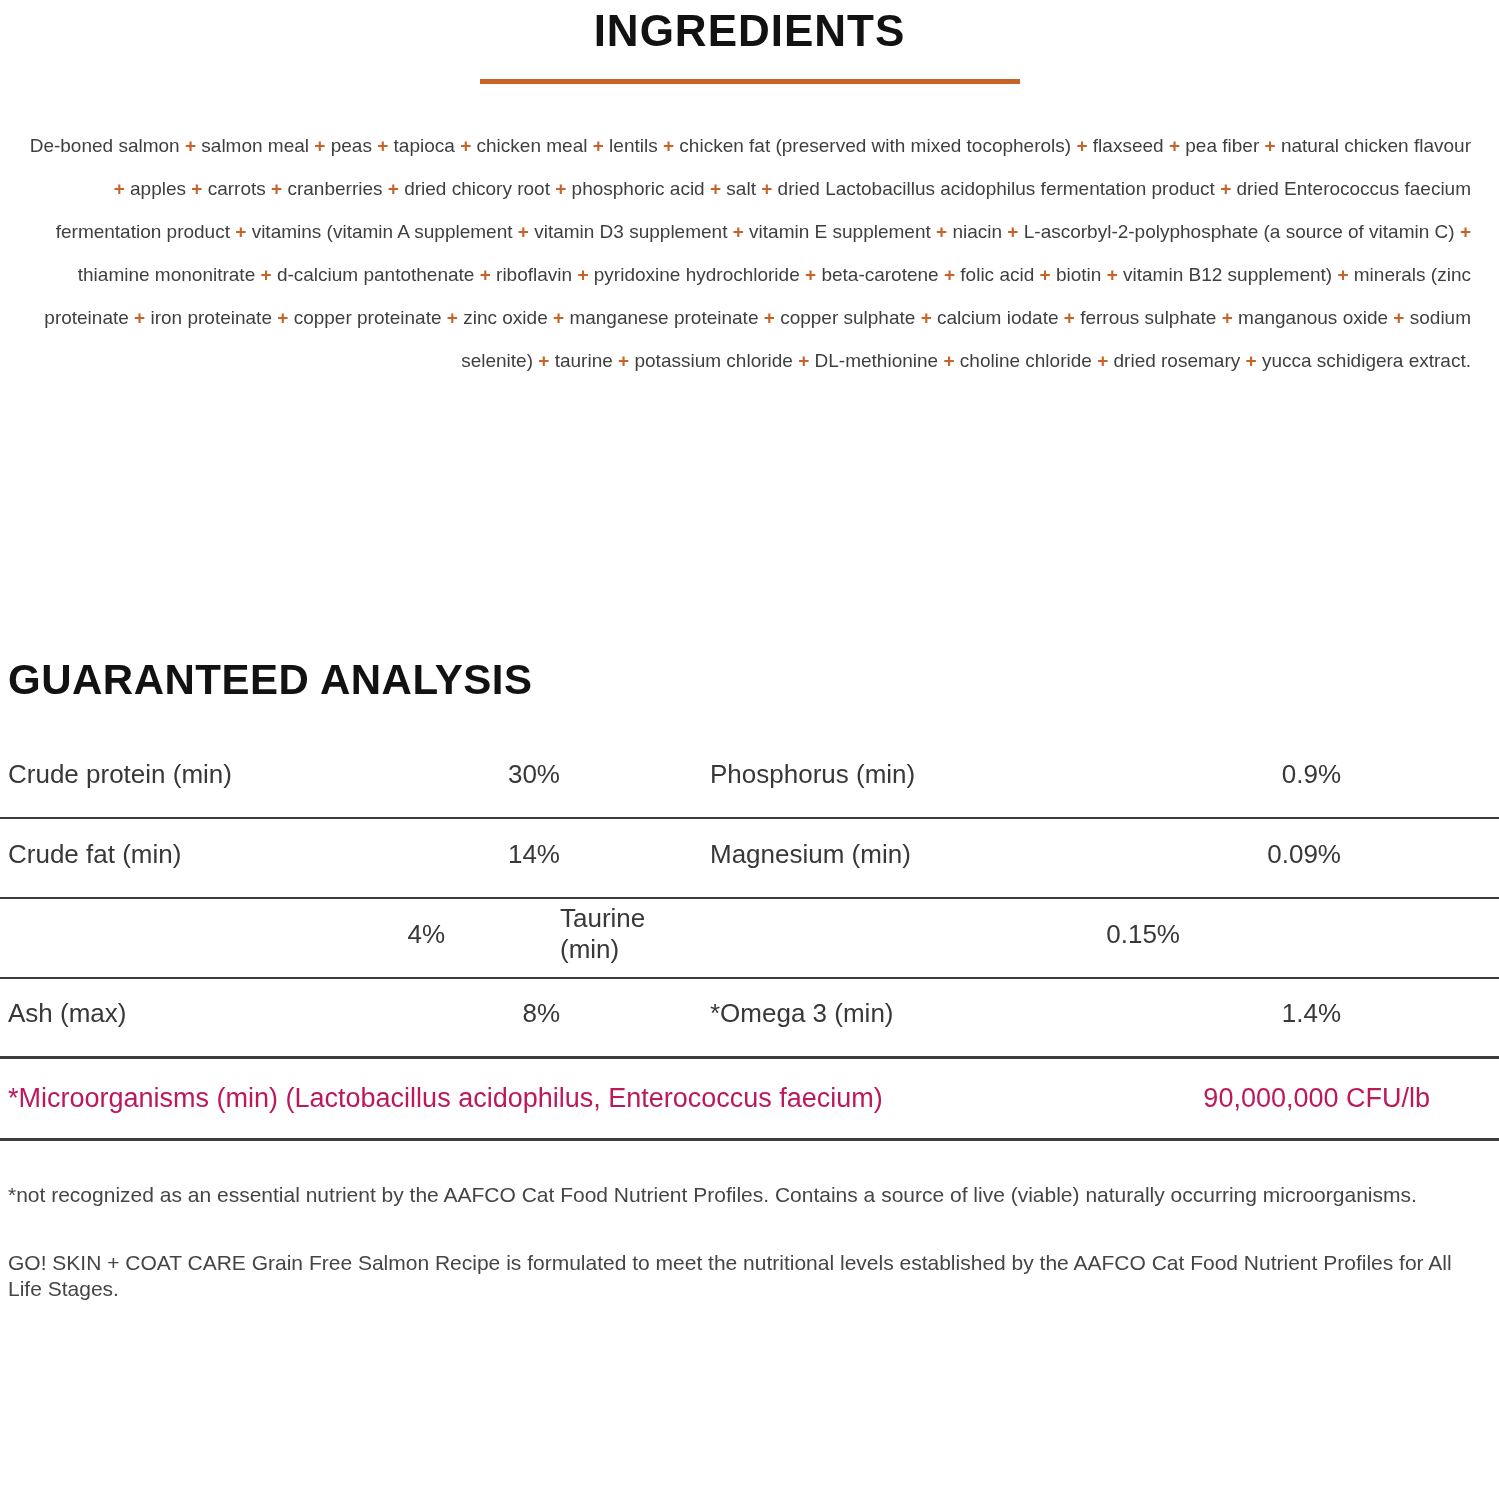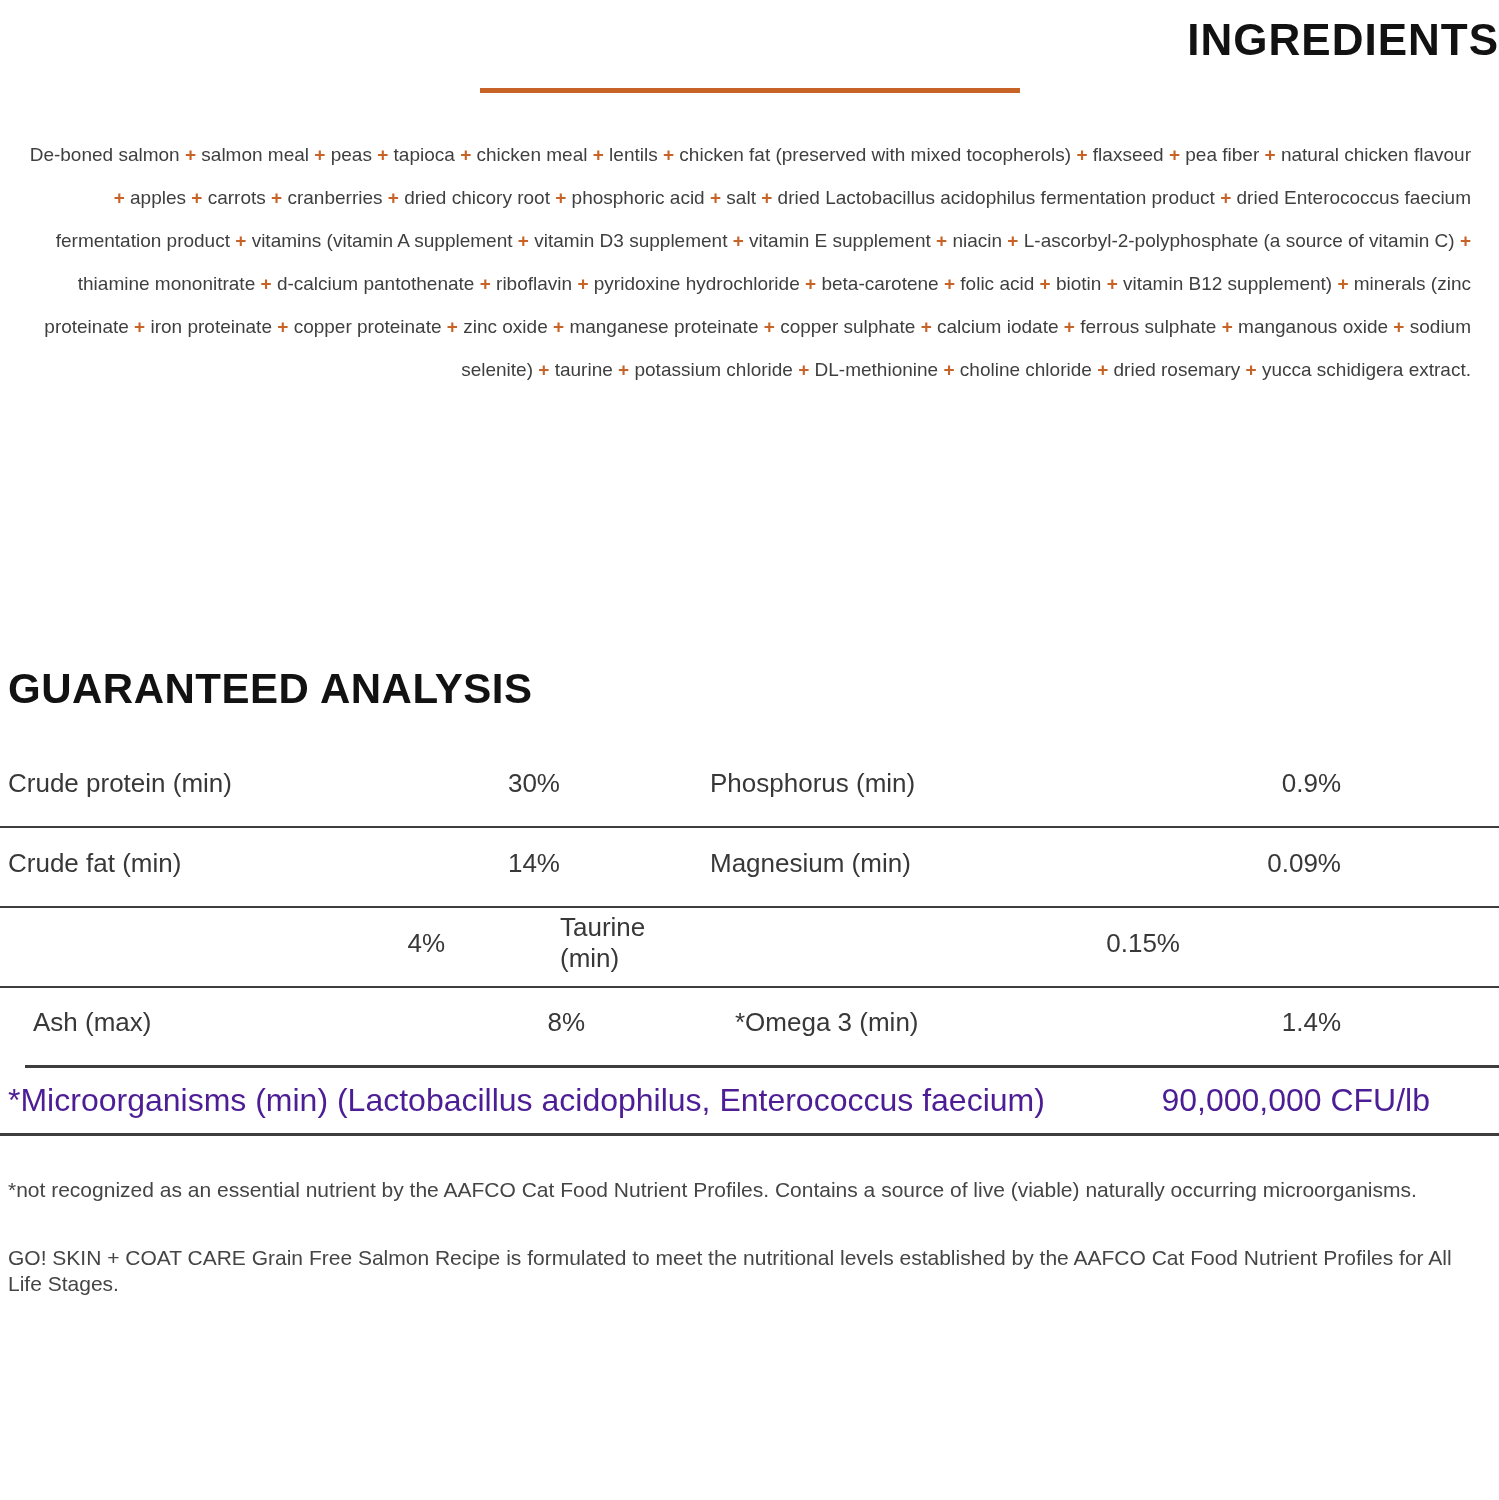--- a/index.html
+++ b/index.html
@@ -11,22 +11,22 @@
   *{box-sizing:border-box;}
   html,body{margin:0;padding:0;}
   body{
     width:1499px;height:1500px;overflow:hidden;background:#FFFFFF;
     font-family:"Liberation Sans","DejaVu Sans",sans-serif;
     color:var(--text);
   }
   .page{width:1499px;height:1500px;position:relative;}
 
   .ingredients-title{
-    margin:0;padding-top:18px;
-    text-align:right;
+    margin:0;padding-top:9px;
+    text-align:center;
     font-size:44px;line-height:44px;font-weight:700;
     letter-spacing:1px;color:var(--heading);
   }
   .title-rule{
     width:540px;height:5px;background:var(--accent);
     margin:26px auto 0 auto;border:none;
   }
   .ingredients-text{
     margin:40px 0 0 0;padding:0 28px;
     font-size:19px;line-height:43px;
@@ -45,30 +45,30 @@
   .ga-table{margin-top:37px;width:1499px;}
   .ga-row{
     height:80px;
     display:grid;
     grid-template-columns:437px 115px 150px 1fr 161px;
     align-items:center;
     padding:0 158px 8px 8px;
     border-bottom:2px solid var(--divider);
     font-size:26px;color:#383838;
   }
-  .ga-row.last{border-bottom-width:3px;margin-left:25px;}
+  .ga-row.last{border-bottom-width:3px;}
   .ga-cell-value{text-align:right;}
   .ga-spacer{}
 
   .micro-row{
-    height:68px;
+    height:82px;
     display:flex;align-items:center;justify-content:space-between;
     padding:0 69px 0 8px;
     border-bottom:3px solid var(--divider);
-    font-size:32px;color:#4c1d95;
+    font-size:27px;color:#be185d;
   }
 
   .footnote{
     margin:40px 0 0 0;padding:0 20px 0 8px;
     font-size:21px;line-height:27px;color:#454545;
   }
   .footnote.statement{margin-top:42px;line-height:26px;}
 </style>
 </head>
 <body>

